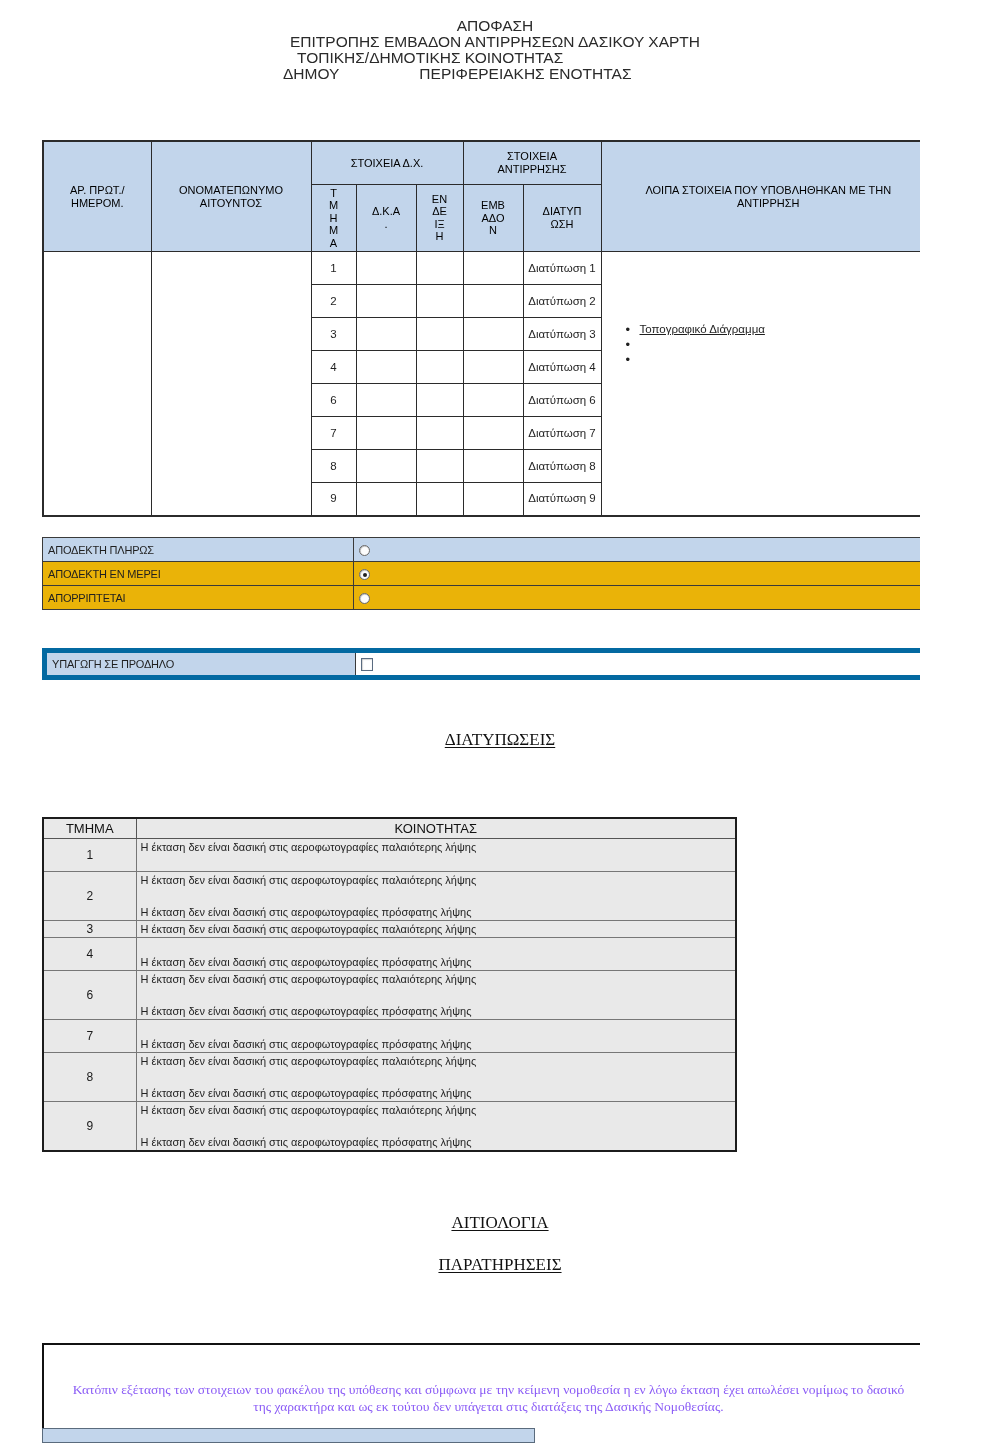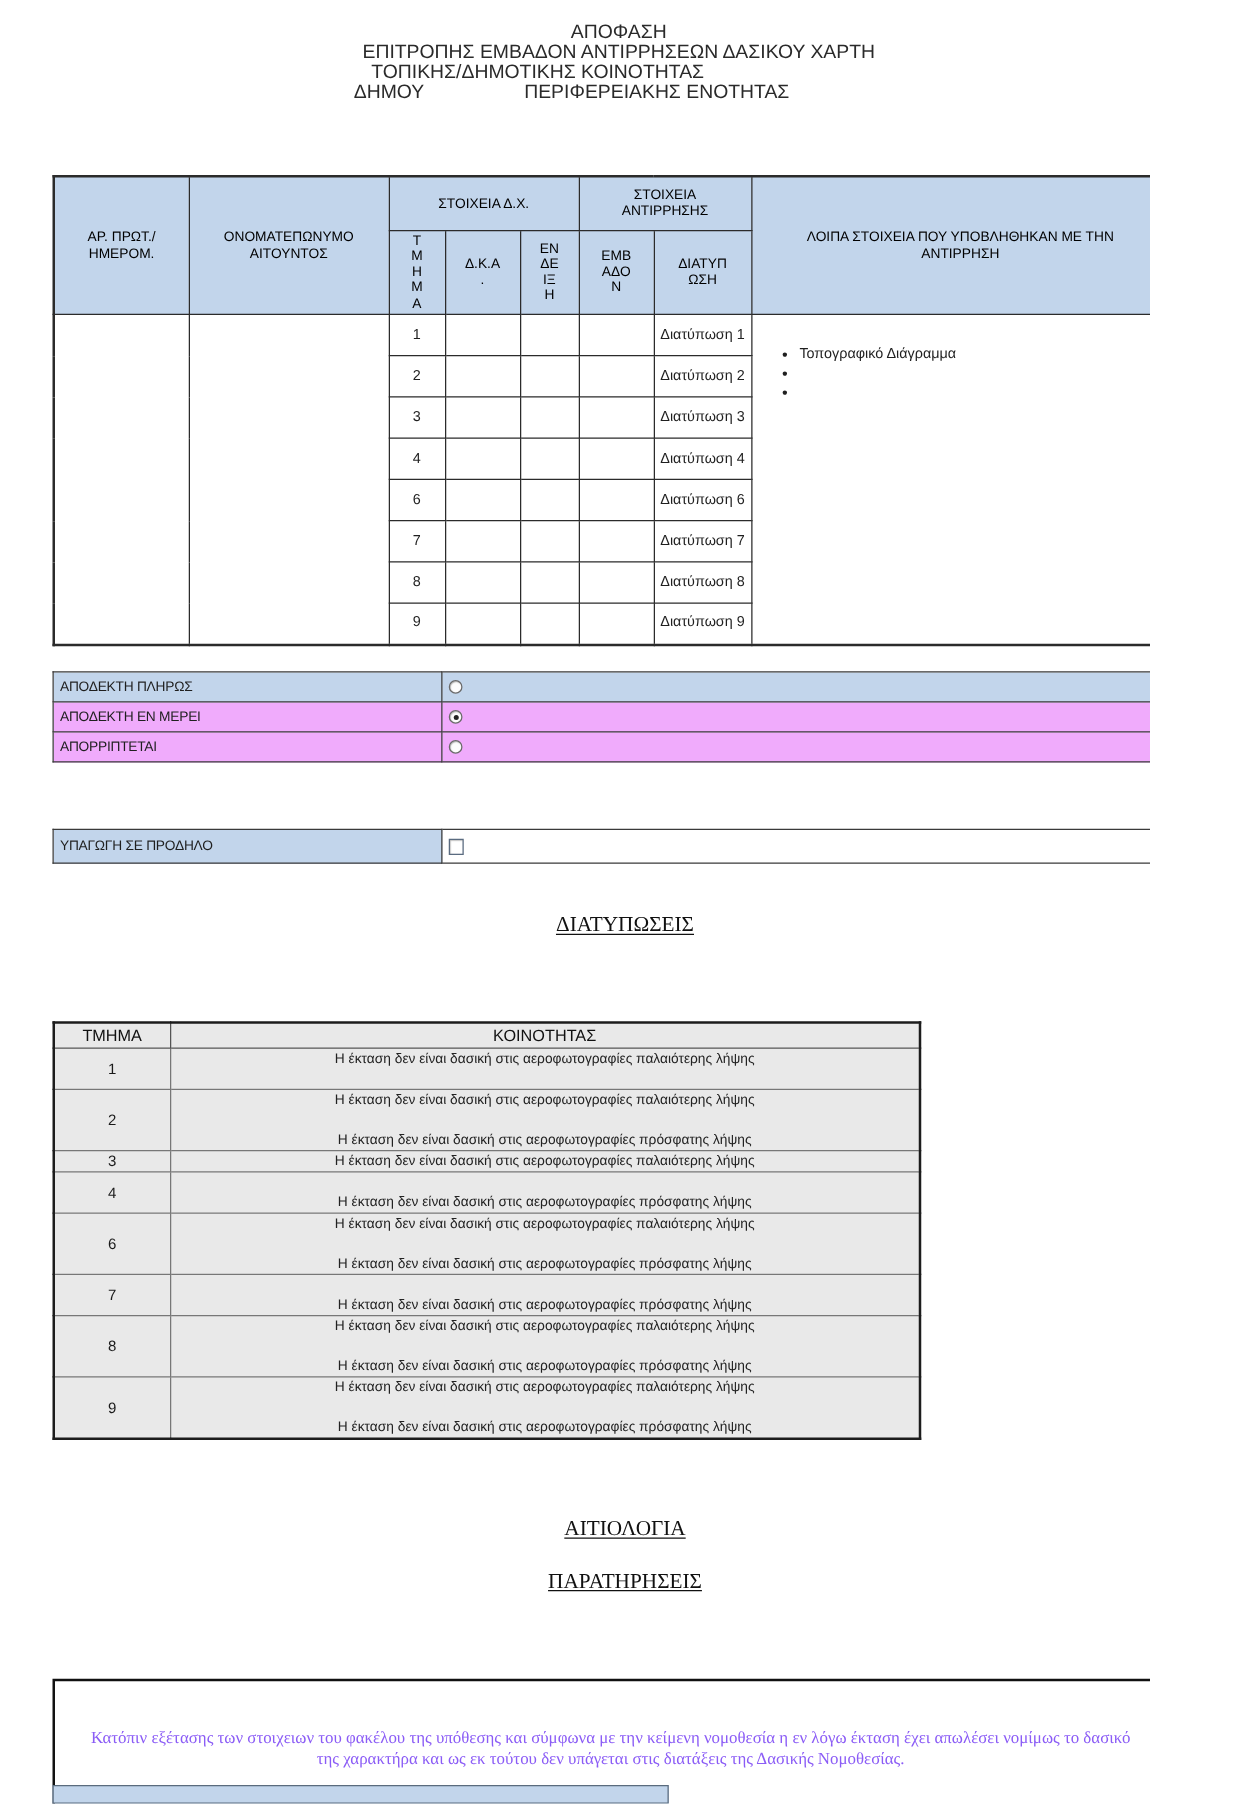--- a/index.html
+++ b/index.html
@@ -16,54 +16,54 @@
 
   
   .main-table { position:absolute; left:42px; top:140px; width:893px; border-collapse:collapse; table-layout:fixed; border:2px solid #2b2b2b; }
   .main-table th, .main-table td { border:1px solid #2b2b2b; font-weight:normal; }
   .main-table th { background:var(--blue,#c2d5eb); font-size:11px; line-height:12.5px; text-align:center; vertical-align:middle; padding:2px 15px; overflow-wrap:anywhere; color:#000; }
   .main-table td { background:#fff; font-size:11.5px; text-align:center; vertical-align:middle; line-height:13px; overflow-wrap:anywhere; }
   .main-table tr.hdr1 th { height:43px; }
   .main-table tr.hdr2 th { height:42px; }
   .main-table tbody tr { height:33px; }
   .other-cell { vertical-align:top !important; text-align:left !important; }
-  .att-list { list-style:none; padding:24px 0 0 24px; }
+  .att-list { list-style:none; padding:70px 0 0 24px;text-decoration:underline; }
   .att-list li { font-size:11.5px; line-height:15px; padding-left:14px; position:relative; min-height:15px; }
   .att-list li::before { content:"\2022"; position:absolute; left:0; top:0; font-size:13px; }
 
   
   .decision-table { position:absolute; left:42px; top:537px; width:893px; border-collapse:collapse; table-layout:fixed; border:1px solid #3a3a3a; }
-  .decision-table td { border:1px solid #3a3a3a; height:24px; font-size:11px; padding:2px 5px; vertical-align:middle; background:#f0abfc; }
+  .decision-table td { border:1px solid #3a3a3a; height:24px; font-size:11px; padding:2px 5px; vertical-align:middle; background:#eab308; }
   .decision-table td.dec-label { width:311px; letter-spacing:-0.2px; }
   .decision-table tr.hl td { background:var(--blue,#c2d5eb); }
   .radio { display:inline-block; width:11px; height:11px; border:1px solid #6a6a6a; border-radius:50%; background:#fdfdfd; position:relative; vertical-align:middle; box-shadow:inset 0.5px 0.5px 1px rgba(0,0,0,.35); }
   .radio.checked::after { content:""; position:absolute; left:3px; top:3px; width:4px; height:4px; background:#222; border-radius:50%; }
 
   
-  .prodilo-table { position:absolute; left:42px; top:663px; width:893px; border-collapse:collapse; table-layout:fixed; border:1px solid #0369a1; }
+  .prodilo-table { position:absolute; left:42px; top:648px; width:893px; border-collapse:collapse; table-layout:fixed; border:5px solid #0369a1; }
   .prodilo-table td { border:1px solid #3a3a3a; height:27px; font-size:11px; padding:2px 5px; vertical-align:middle; }
   .prodilo-table td.pro-label { width:311px; background:var(--blue,#c2d5eb); letter-spacing:-0.2px; }
   .prodilo-table td.pro-value { background:#fff; }
   .checkbox { display:inline-block; width:12px; height:13px; border:1px solid #5a6b80; background:#fff; vertical-align:middle; box-shadow:inset 0.5px 0.5px 1px rgba(0,0,0,.3); }
 
   
   .sec-heading { position:absolute; left:0; width:1000px; text-align:center; font-family:"Liberation Serif", serif; font-size:17px; color:#111; }
   .sec-heading span { text-decoration:underline; text-underline-offset:2px; }
   #h-diatyposeis { top:730px; }
   #h-aitiologia  { top:1213px; }
   #h-paratiriseis{ top:1255px; }
 
   
   .desc-table { position:absolute; left:42px; top:817px; width:695px; border-collapse:collapse; table-layout:fixed; border:2px solid #1c1c1c; }
   .desc-table th { background:var(--gray,#e9e9e9); border:1px solid #555; font-size:13px; font-weight:normal; height:20px; text-align:center; vertical-align:middle; color:#111; }
   .desc-table th.col-tmima { width:93px; }
   .desc-table td { background:var(--gray,#e9e9e9); border:1px solid #777; vertical-align:middle; }
   .dt-num { text-align:center; font-size:12px; color:#1a1a1a; }
   .dt-desc { padding:0 4px; }
-  .dt-line { font-size:11px; line-height:16px; height:16px; text-align:center; white-space:nowrap; overflow:hidden; color:#222; }
+  .dt-line { font-size:11px; line-height:16px; height:16px; white-space:nowrap; overflow:hidden; color:#222; }
 
   
   .just-box { position:absolute; left:42px; top:1295px; width:893px; height:110px; border:2px solid #111; display:flex; align-items:center; justify-content:center; padding:0 26px; text-align:center; font-family:"Liberation Serif", serif; font-size:13.5px; line-height:17px; color:#8b5cf6;margin-top:48px; }
 
   
   .bottom-bar { position:absolute; left:42px; top:1428px; width:493px; height:15px; background:var(--blue,#c2d5eb); border:1px solid #5a6b7d; }
 </style>
 </head>
 <body>
 

